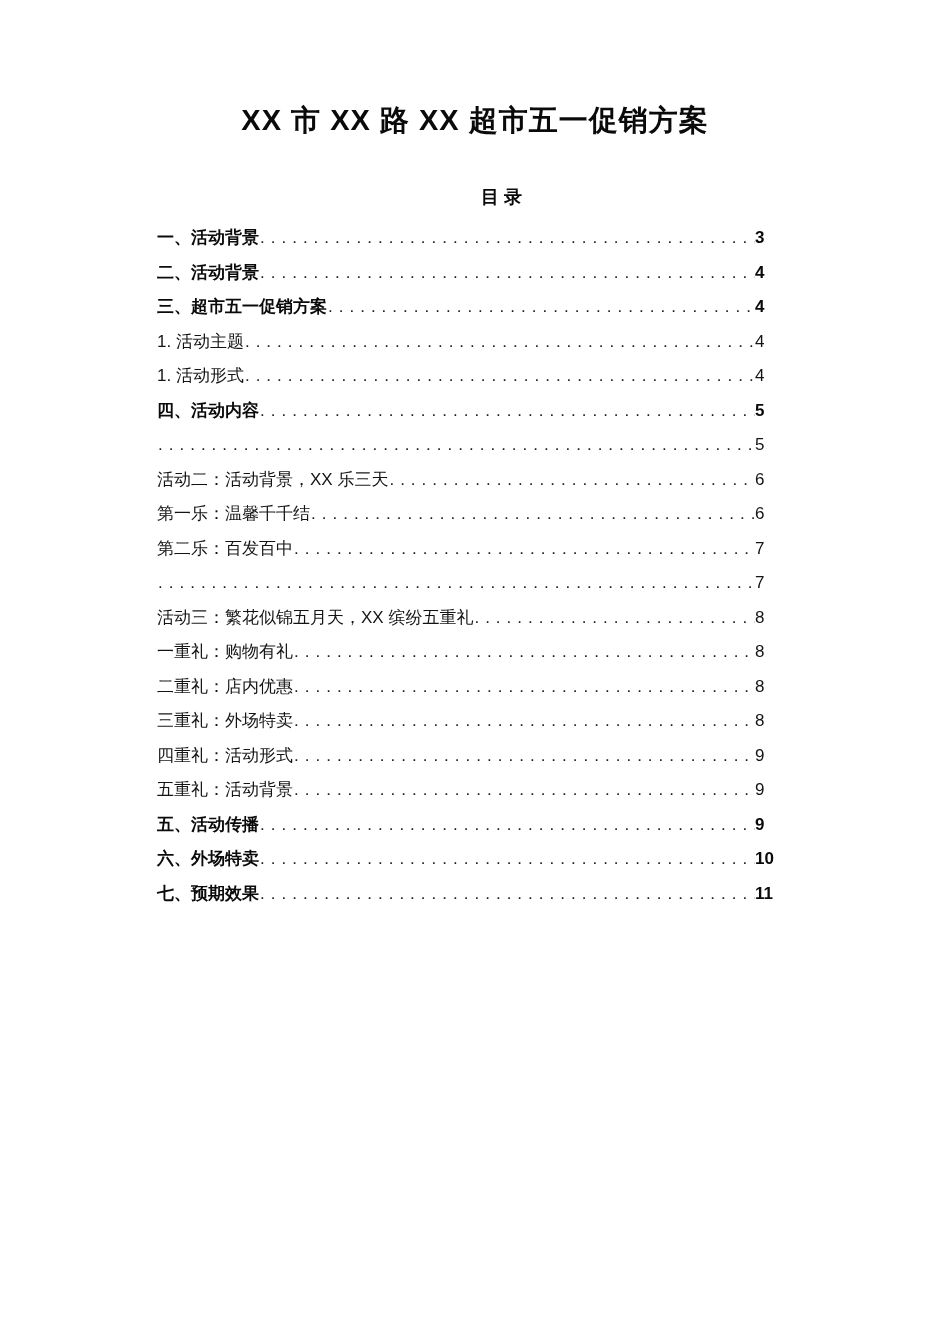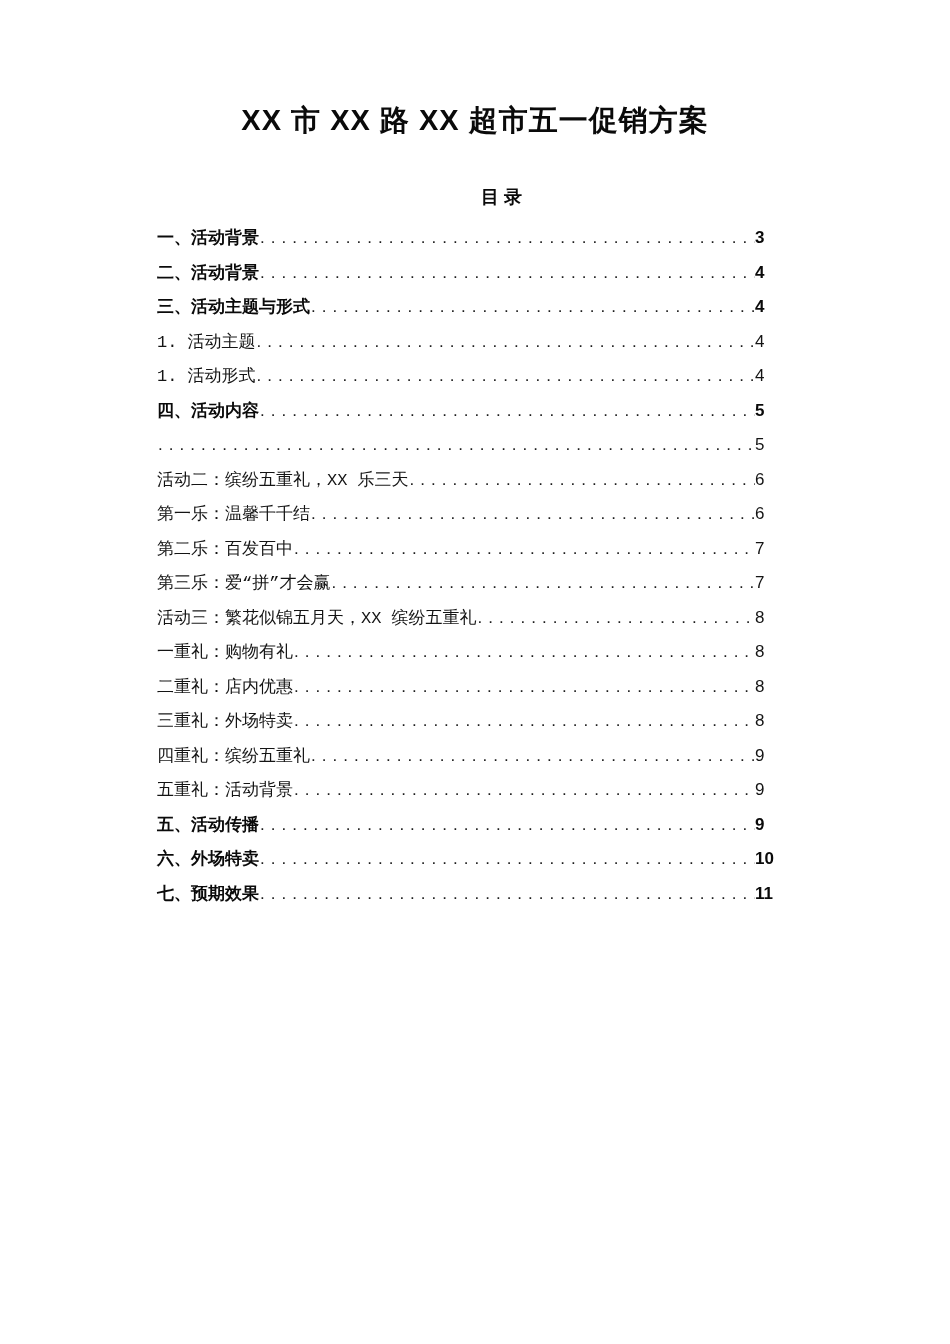--- a/index.html
+++ b/index.html
@@ -49,21 +49,20 @@
     font-size: 17px;
     color: #141414;
   }
   .toc-row.bold {
     font-weight: 700;
     color: #0a0a0a;
   }
   .toc-label {
     flex: none;
     white-space: pre;
-    font-family: Liberation Mono, monospace;
   }
   .toc-dots {
     flex: 1;
     overflow: hidden;
     white-space: nowrap;
     letter-spacing: 6px;
     margin-left: 1px;
     font-weight: 400;
     color: #1c1c1c;
   }
@@ -86,21 +85,21 @@
     <span class="toc-label">一、活动背景</span>
     <span class="toc-dots">..........................................................................................</span>
     <span class="toc-page">3</span>
   </div>
       <div class="toc-row bold">
     <span class="toc-label">二、活动背景</span>
     <span class="toc-dots">..........................................................................................</span>
     <span class="toc-page">4</span>
   </div>
       <div class="toc-row bold">
-    <span class="toc-label">三、活动主题与形式</span>
+    <span class="toc-label">三、超市五一促销方案</span>
     <span class="toc-dots">..........................................................................................</span>
     <span class="toc-page">4</span>
   </div>
       <div class="toc-row">
     <span class="toc-label">1. 活动主题</span>
     <span class="toc-dots">..........................................................................................</span>
     <span class="toc-page">4</span>
   </div>
       <div class="toc-row">
     <span class="toc-label">1. 活动形式</span>
@@ -110,36 +109,35 @@
       <div class="toc-row bold">
     <span class="toc-label">四、活动内容</span>
     <span class="toc-dots">..........................................................................................</span>
     <span class="toc-page">5</span>
   </div>
       <div class="toc-row">
     <span class="toc-dots">..........................................................................................</span>
     <span class="toc-page">5</span>
   </div>
       <div class="toc-row">
-    <span class="toc-label">活动二：缤纷五重礼，XX 乐三天</span>
+    <span class="toc-label">活动二：活动背景，XX 乐三天</span>
     <span class="toc-dots">..........................................................................................</span>
     <span class="toc-page">6</span>
   </div>
       <div class="toc-row">
     <span class="toc-label">第一乐：温馨千千结</span>
     <span class="toc-dots">..........................................................................................</span>
     <span class="toc-page">6</span>
   </div>
       <div class="toc-row">
     <span class="toc-label">第二乐：百发百中</span>
     <span class="toc-dots">..........................................................................................</span>
     <span class="toc-page">7</span>
   </div>
       <div class="toc-row">
-    <span class="toc-label">第三乐：爱“拼”才会赢</span>
     <span class="toc-dots">..........................................................................................</span>
     <span class="toc-page">7</span>
   </div>
       <div class="toc-row">
     <span class="toc-label">活动三：繁花似锦五月天，XX 缤纷五重礼</span>
     <span class="toc-dots">..........................................................................................</span>
     <span class="toc-page">8</span>
   </div>
       <div class="toc-row">
     <span class="toc-label">一重礼：购物有礼</span>
@@ -150,21 +148,21 @@
     <span class="toc-label">二重礼：店内优惠</span>
     <span class="toc-dots">..........................................................................................</span>
     <span class="toc-page">8</span>
   </div>
       <div class="toc-row">
     <span class="toc-label">三重礼：外场特卖</span>
     <span class="toc-dots">..........................................................................................</span>
     <span class="toc-page">8</span>
   </div>
       <div class="toc-row">
-    <span class="toc-label">四重礼：缤纷五重礼</span>
+    <span class="toc-label">四重礼：活动形式</span>
     <span class="toc-dots">..........................................................................................</span>
     <span class="toc-page">9</span>
   </div>
       <div class="toc-row">
     <span class="toc-label">五重礼：活动背景</span>
     <span class="toc-dots">..........................................................................................</span>
     <span class="toc-page">9</span>
   </div>
       <div class="toc-row bold">
     <span class="toc-label">五、活动传播</span>

